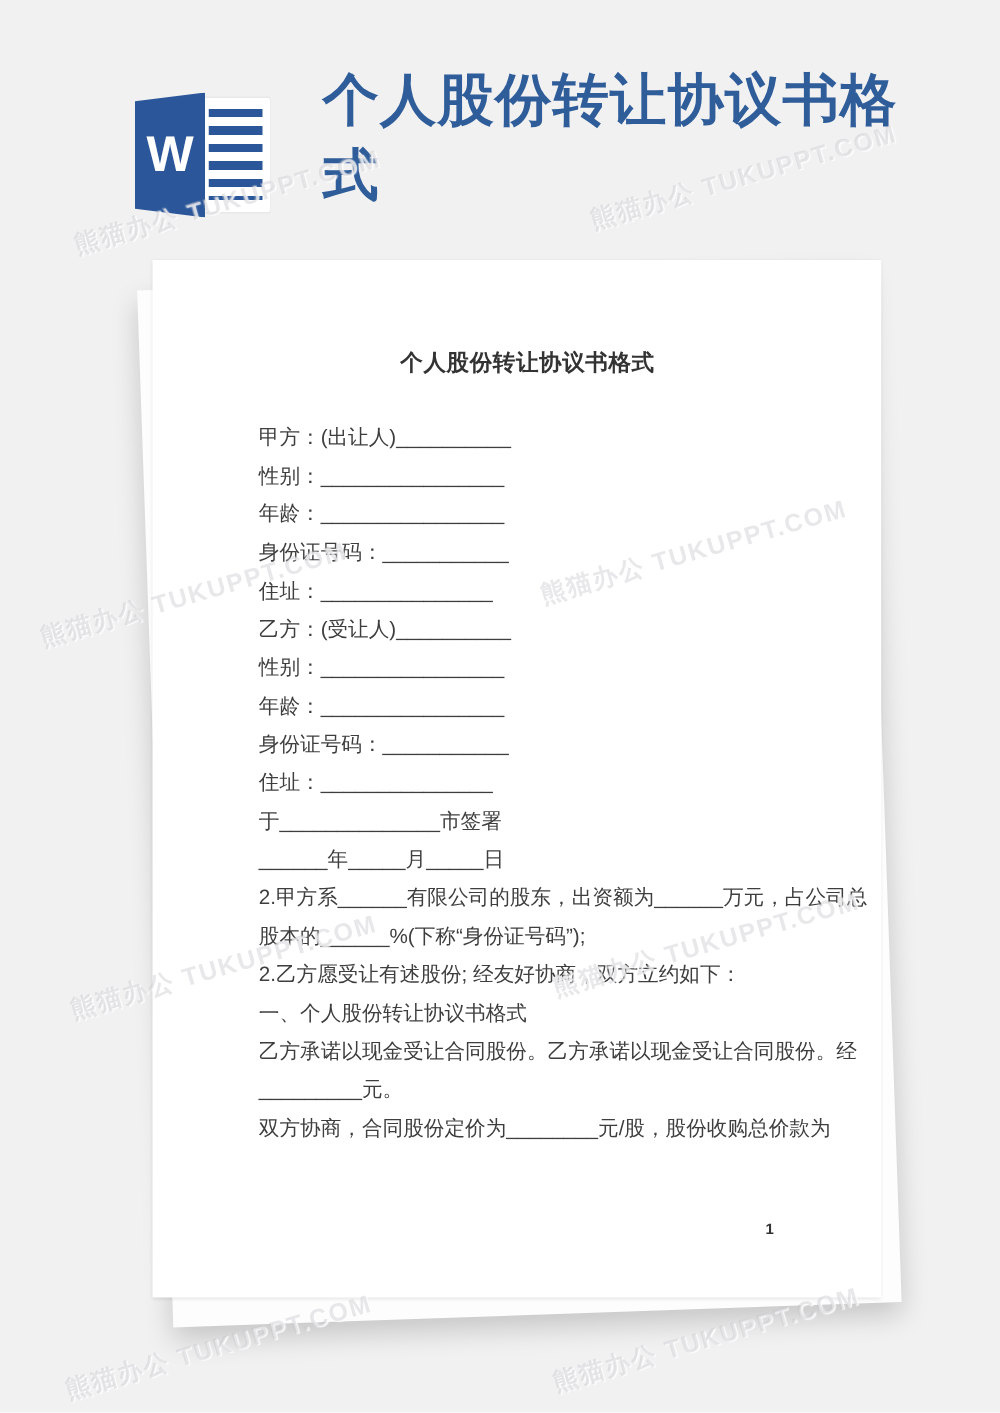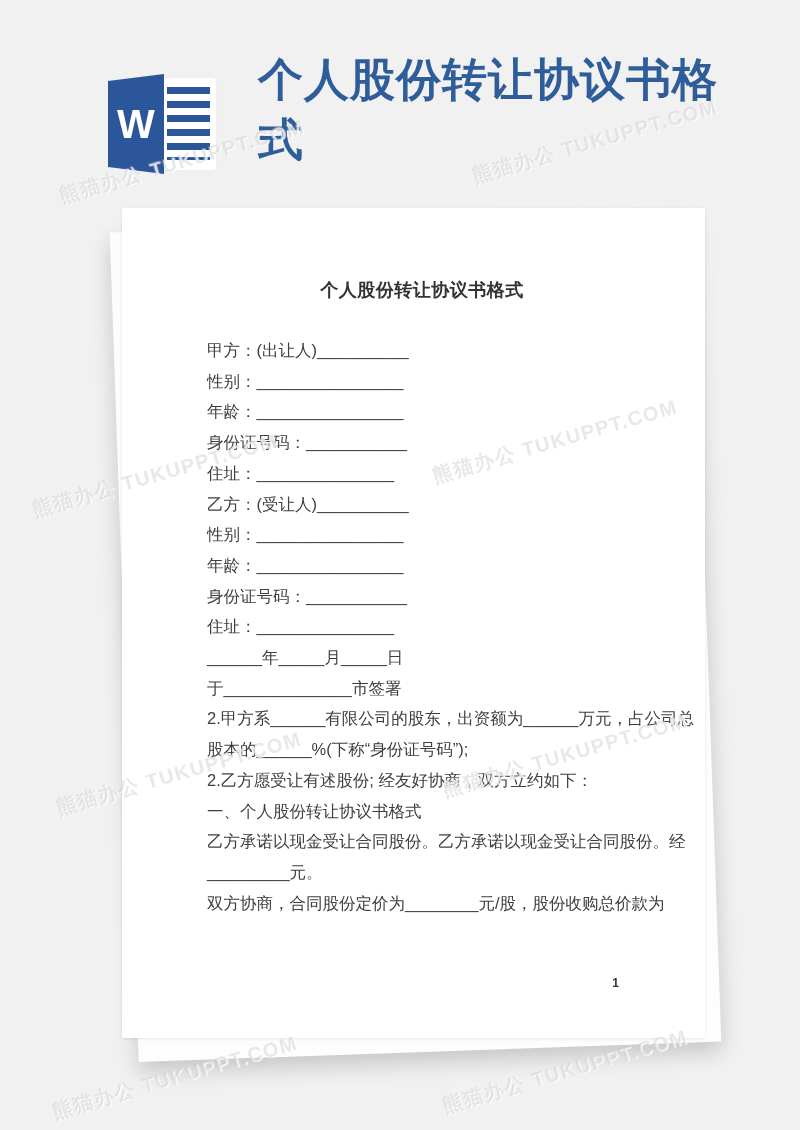--- a/index.html
+++ b/index.html
@@ -137,22 +137,22 @@
       <div class="doc-line">甲方：(出让人)__________</div>
       <div class="doc-line">性别：________________</div>
       <div class="doc-line">年龄：________________</div>
       <div class="doc-line">身份证号码：___________</div>
       <div class="doc-line">住址：_______________</div>
       <div class="doc-line">乙方：(受让人)__________</div>
       <div class="doc-line">性别：________________</div>
       <div class="doc-line">年龄：________________</div>
       <div class="doc-line">身份证号码：___________</div>
       <div class="doc-line">住址：_______________</div>
+      <div class="doc-line">于______________市签署</div>
       <div class="doc-line">______年_____月_____日</div>
-      <div class="doc-line">于______________市签署</div>
       <div class="doc-line">2.甲方系______有限公司的股东，出资额为______万元，占公司总</div>
       <div class="doc-line">股本的______%(下称“身份证号码”);</div>
       <div class="doc-line">2.乙方愿受让有述股份; 经友好协商，双方立约如下：</div>
       <div class="doc-line">一、个人股份转让协议书格式</div>
       <div class="doc-line">乙方承诺以现金受让合同股份。乙方承诺以现金受让合同股份。经</div>
       <div class="doc-line">_________元。</div>
       <div class="doc-line">双方协商，合同股份定价为________元/股，股份收购总价款为</div>
     </div>
     <div class="page-number">1</div>
   </div>

